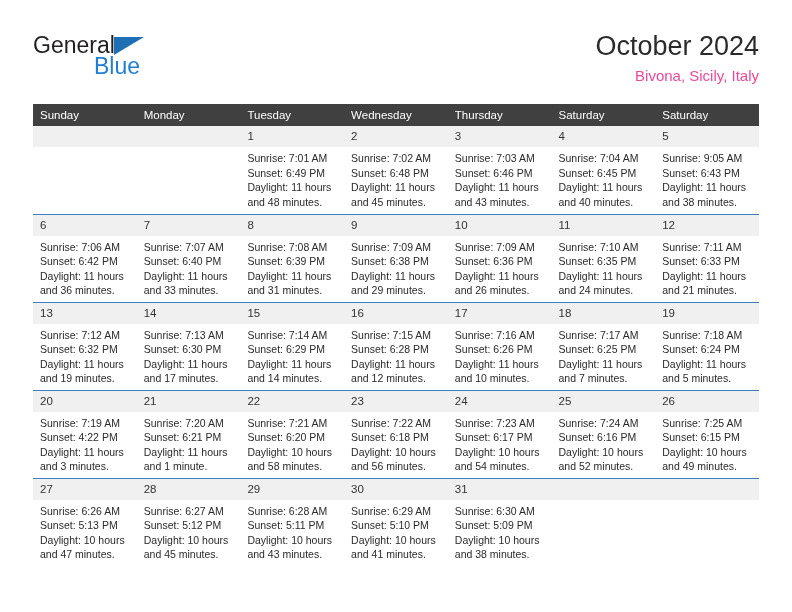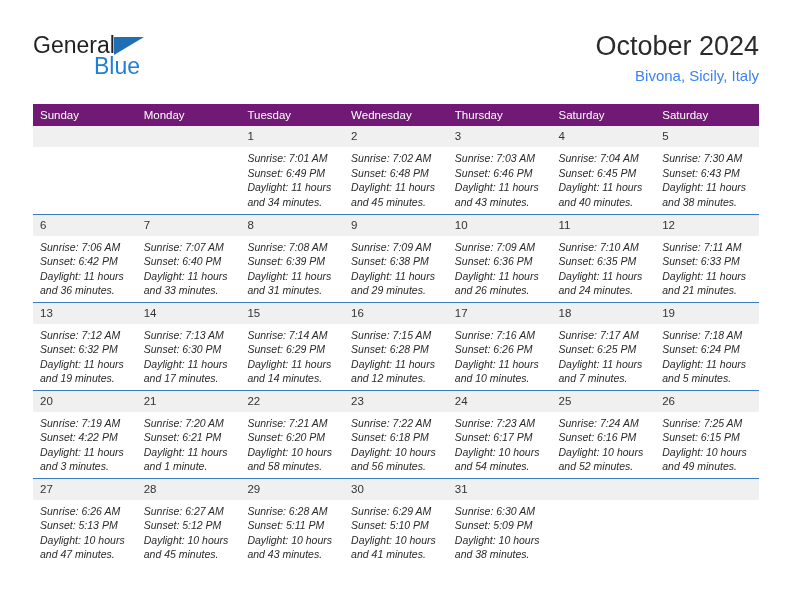--- a/index.html
+++ b/index.html
@@ -76,35 +76,35 @@
     line-height: 32px;
     color: #2b2b2b;
     font-weight: normal;
     white-space: nowrap;
     margin-left: 29px;
   }
   .cal-subtitle {
     margin-top: 5px;
     font-size: 15px;
     line-height: 18px;
-    color: #3b82f6;
+    color: #ec4899;
     white-space: nowrap;
   }
 
   
   .calendar {
     position: absolute;
     left: 33px;
     top: 104px;
     width: 726px;
     border-collapse: collapse;
     table-layout: fixed;
   }
   .calendar th {
-    background: #701a75;
+    background: #404040;
     color: #ffffff;
     font-size: 11.5px;
     font-weight: normal;
     text-align: left;
     padding: 5px 0 5px 7px;
     height: 11px;
     width: 103.7px;
     box-sizing: border-box;
   }
   .calendar td {
@@ -126,21 +126,20 @@
     height: 13px;
   }
   .daynum.empty {
     color: transparent;
   }
   .details {
     padding: 4px 6px 0 7px;
     font-size: 10.5px;
     line-height: 14.6px;
     color: #2a2a2a;
-    font-style: italic;
   }
   .details div {
     white-space: nowrap;
   }
 </style>
 </head>
 <body>
 
 <div class="page">
 
@@ -177,21 +176,21 @@
           </td>
           <td>
             <div class="daynum empty"></div>
           </td>
           <td>
             <div class="daynum">1</div>
             <div class="details">
               <div>Sunrise: 7:01 AM</div>
               <div>Sunset: 6:49 PM</div>
               <div>Daylight: 11 hours</div>
-              <div>and 34 minutes.</div>
+              <div>and 48 minutes.</div>
             </div>
           </td>
           <td>
             <div class="daynum">2</div>
             <div class="details">
               <div>Sunrise: 7:02 AM</div>
               <div>Sunset: 6:48 PM</div>
               <div>Daylight: 11 hours</div>
               <div>and 45 minutes.</div>
             </div>
@@ -210,21 +209,21 @@
             <div class="details">
               <div>Sunrise: 7:04 AM</div>
               <div>Sunset: 6:45 PM</div>
               <div>Daylight: 11 hours</div>
               <div>and 40 minutes.</div>
             </div>
           </td>
           <td>
             <div class="daynum">5</div>
             <div class="details">
-              <div>Sunrise: 7:30 AM</div>
+              <div>Sunrise: 9:05 AM</div>
               <div>Sunset: 6:43 PM</div>
               <div>Daylight: 11 hours</div>
               <div>and 38 minutes.</div>
             </div>
           </td>
         </tr>
         <tr class="week">
           <td>
             <div class="daynum">6</div>
             <div class="details">

